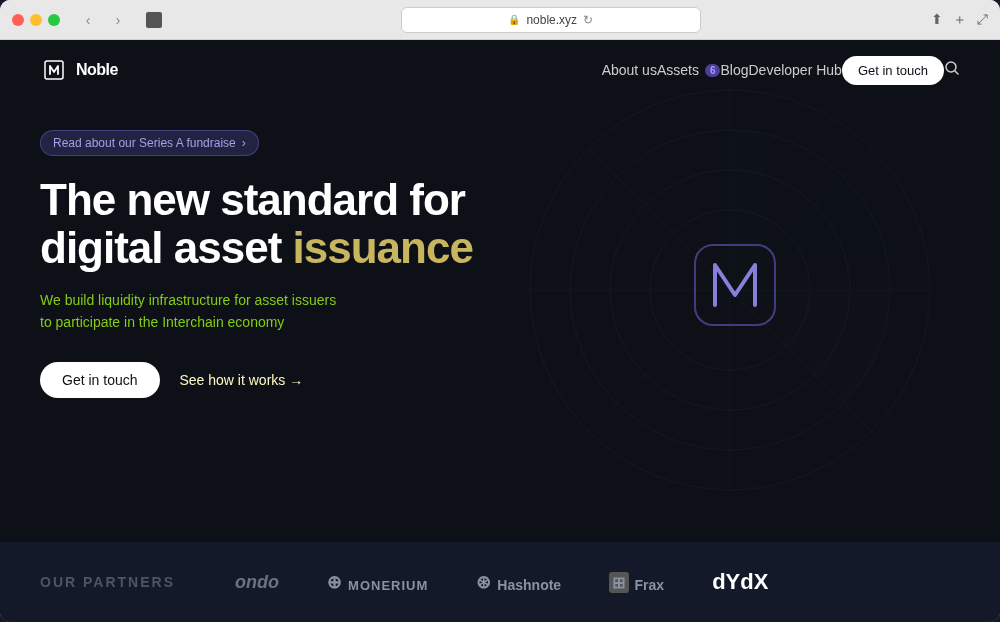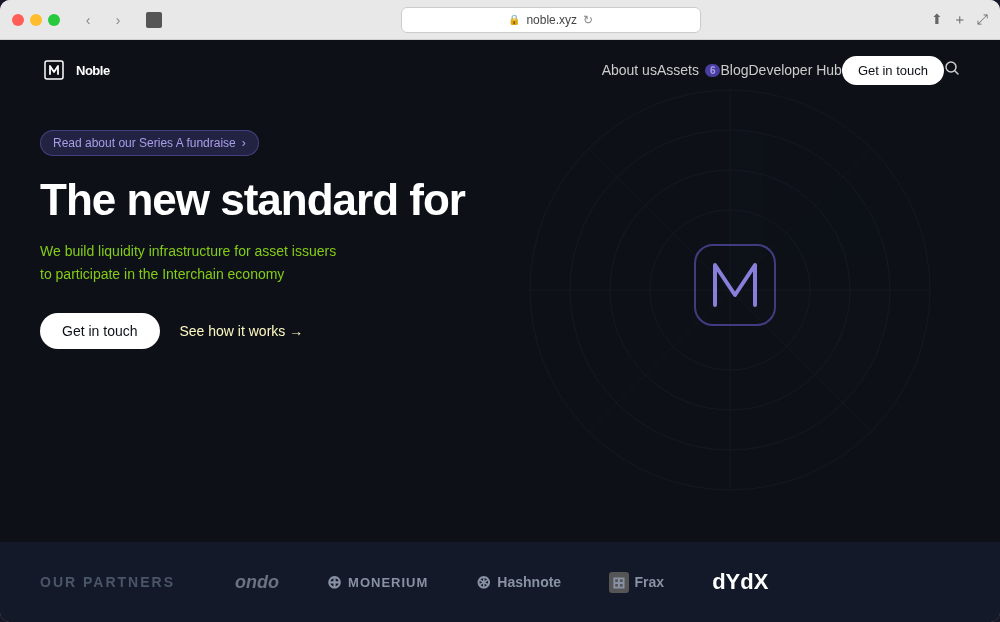--- a/index.html
+++ b/index.html
@@ -124,21 +124,21 @@
       height: 60px;
       position: relative;
       z-index: 10;
     }
 
     .logo {
       display: flex;
       align-items: center;
       gap: 8px;
       color: #fff;
-      font-size: 13px;
+      font-size: 16px;
       font-weight: 600;
       letter-spacing: -0.5px;
     }
 
     .logo-icon {
       width: 28px;
       height: 28px;
     }
 
     .nav-links {
@@ -307,21 +307,21 @@
       align-items: center;
       gap: 48px;
       flex: 1;
     }
 
     .partner-logo {
       color: #8892a4;
       font-size: 14px;
       font-weight: 600;
       display: flex;
-      align-items: center;
+      align-items: flex-end;
       gap: 6px;
       white-space: nowrap;
     }
 
     
     .circle-svg {
       opacity: 0.15;
     }
 
     .noble-n-center {
@@ -423,20 +423,23 @@
 
       <div class="hero-content">
 
         <div class="announcement-pill">
           <span>Read about our Series A fundraise</span>
           <span class="arrow">›</span>
         </div>
 
         <h1 class="hero-title">
           <span>The new standard for</span><br>
+          <span>
+            <span style="color:#fff">digital asset </span><span class="highlight">issuance</span>
+          </span>
         </h1>
 
         <p class="hero-subtitle">
           <span>We build liquidity infrastructure for asset issuers</span><br>
           <span>to participate in the Interchain economy</span>
         </p>
 
         <div class="hero-buttons">
           <button class="btn-primary">Get in touch</button>
           <button class="btn-secondary">See how it works →</button>

